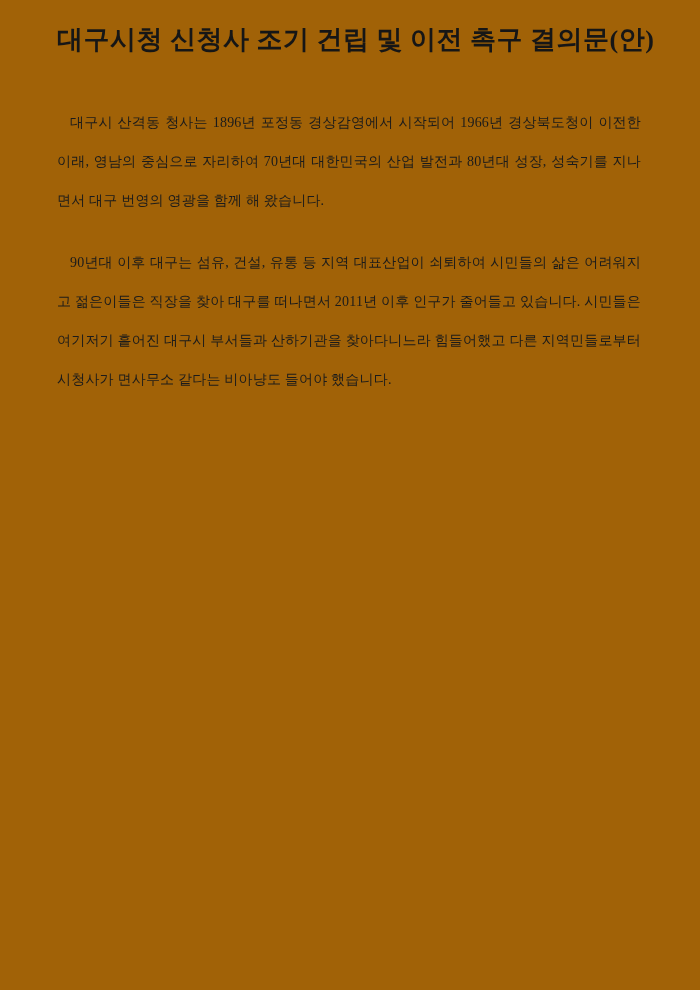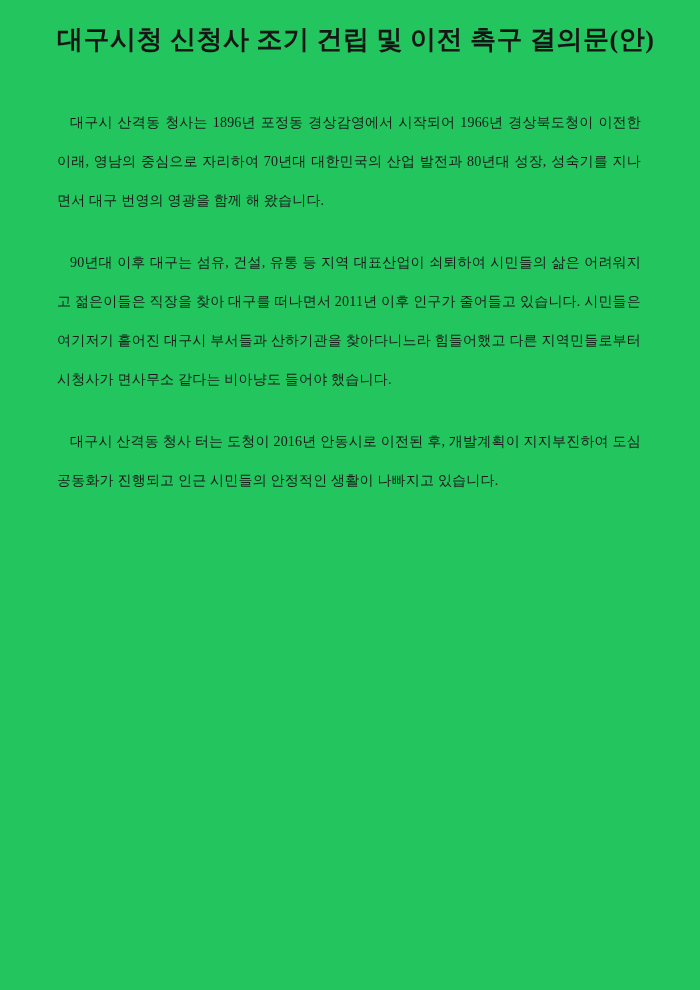--- a/index.html
+++ b/index.html
@@ -4,21 +4,21 @@
 <style>
   html, body {
     margin: 0;
     padding: 0;
     background: #ffffff;
   }
   .page {
     width: 700px;
     height: 990px;
     box-sizing: border-box;
-    background: #22c55e;
+    background: #a16207;
     padding: 22px 59px 10px 57px;
     overflow: hidden;
     font-family: "Liberation Serif", "DejaVu Serif", serif;
     color: #1b1b1b;
   }
   .title {
     margin: 0 0 46px 0;
     font-size: 26px;
     font-weight: bold;
     text-align: center;
@@ -44,16 +44,15 @@
 </head>
 <body>
 
 <div class="page">
   <h1 class="title">대구시청 신청사 조기 건립 및 이전 촉구 결의문(안)</h1>
 
   <p class="para">대구시 산격동 청사는 1896년 포정동 경상감영에서 시작되어 1966년 경상북도청이 이전한 이래, 영남의 중심으로 자리하여 70년대 대한민국의 산업 발전과 80년대 성장, 성숙기를 지나면서 대구 번영의 영광을 함께 해 왔습니다.</p>
 
   <p class="para">90년대 이후 대구는 섬유, 건설, 유통 등 지역 대표산업이 쇠퇴하여 시민들의 삶은 어려워지고 젊은이들은 직장을 찾아 대구를 떠나면서 2011년 이후 인구가 줄어들고 있습니다. 시민들은 여기저기 흩어진 대구시 부서들과 산하기관을 찾아다니느라 힘들어했고 다른 지역민들로부터 시청사가 면사무소 같다는 비아냥도 들어야 했습니다.</p>
 
-  <p class="para">대구시 산격동 청사 터는 도청이 2016년 안동시로 이전된 후, 개발계획이 지지부진하여 도심 공동화가 진행되고 인근 시민들의 안정적인 생활이 나빠지고 있습니다.</p>
 
 
 </div>
 
 </body></html>

